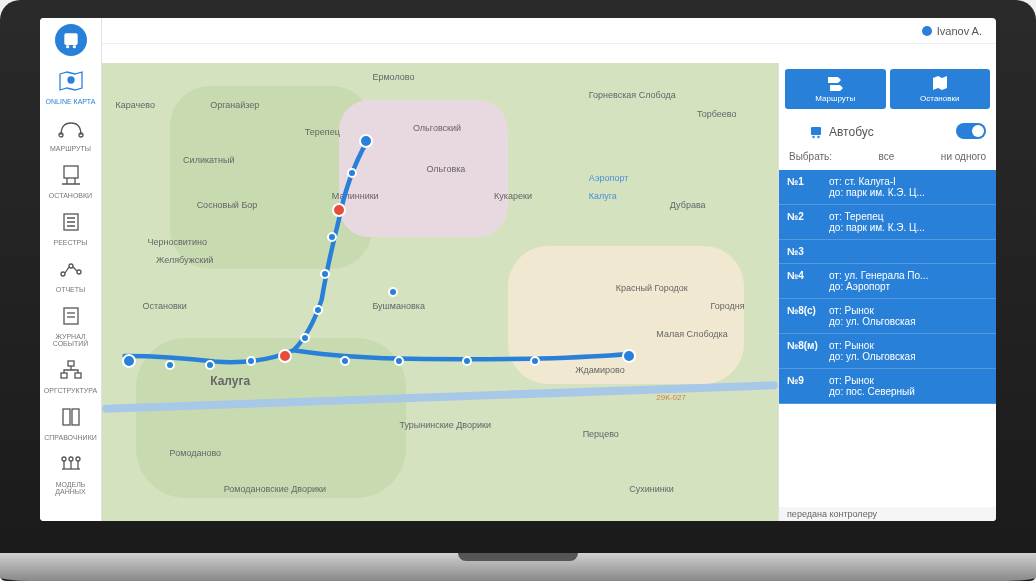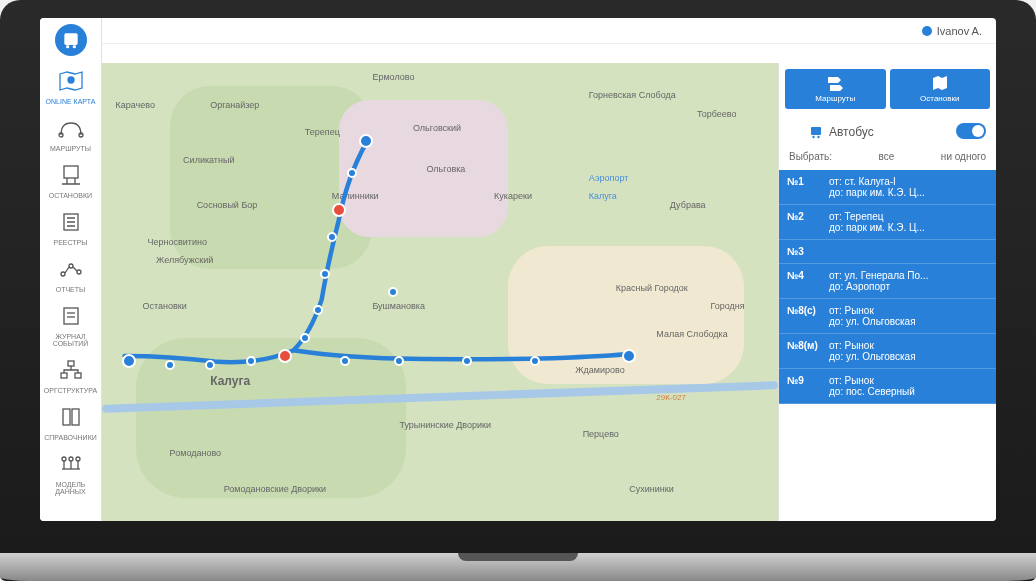--- a/index.html
+++ b/index.html
@@ -306,19 +306,20 @@
     </div>
               </div>
               <div class="route-item">
                 <div class="route-num">№9</div>
     <div class="route-info">
       <div>от: Рынок</div>
       <div>до: пос. Северный</div>
     </div>
               </div>
             </div>
+          <div class="status-line">передана контролеру</div>
         </div>
       </div>
     </div>
   </div>
   <div class="laptop-base"></div>
   <div class="laptop-notch"></div>
 </div>
 
 </body></html>

